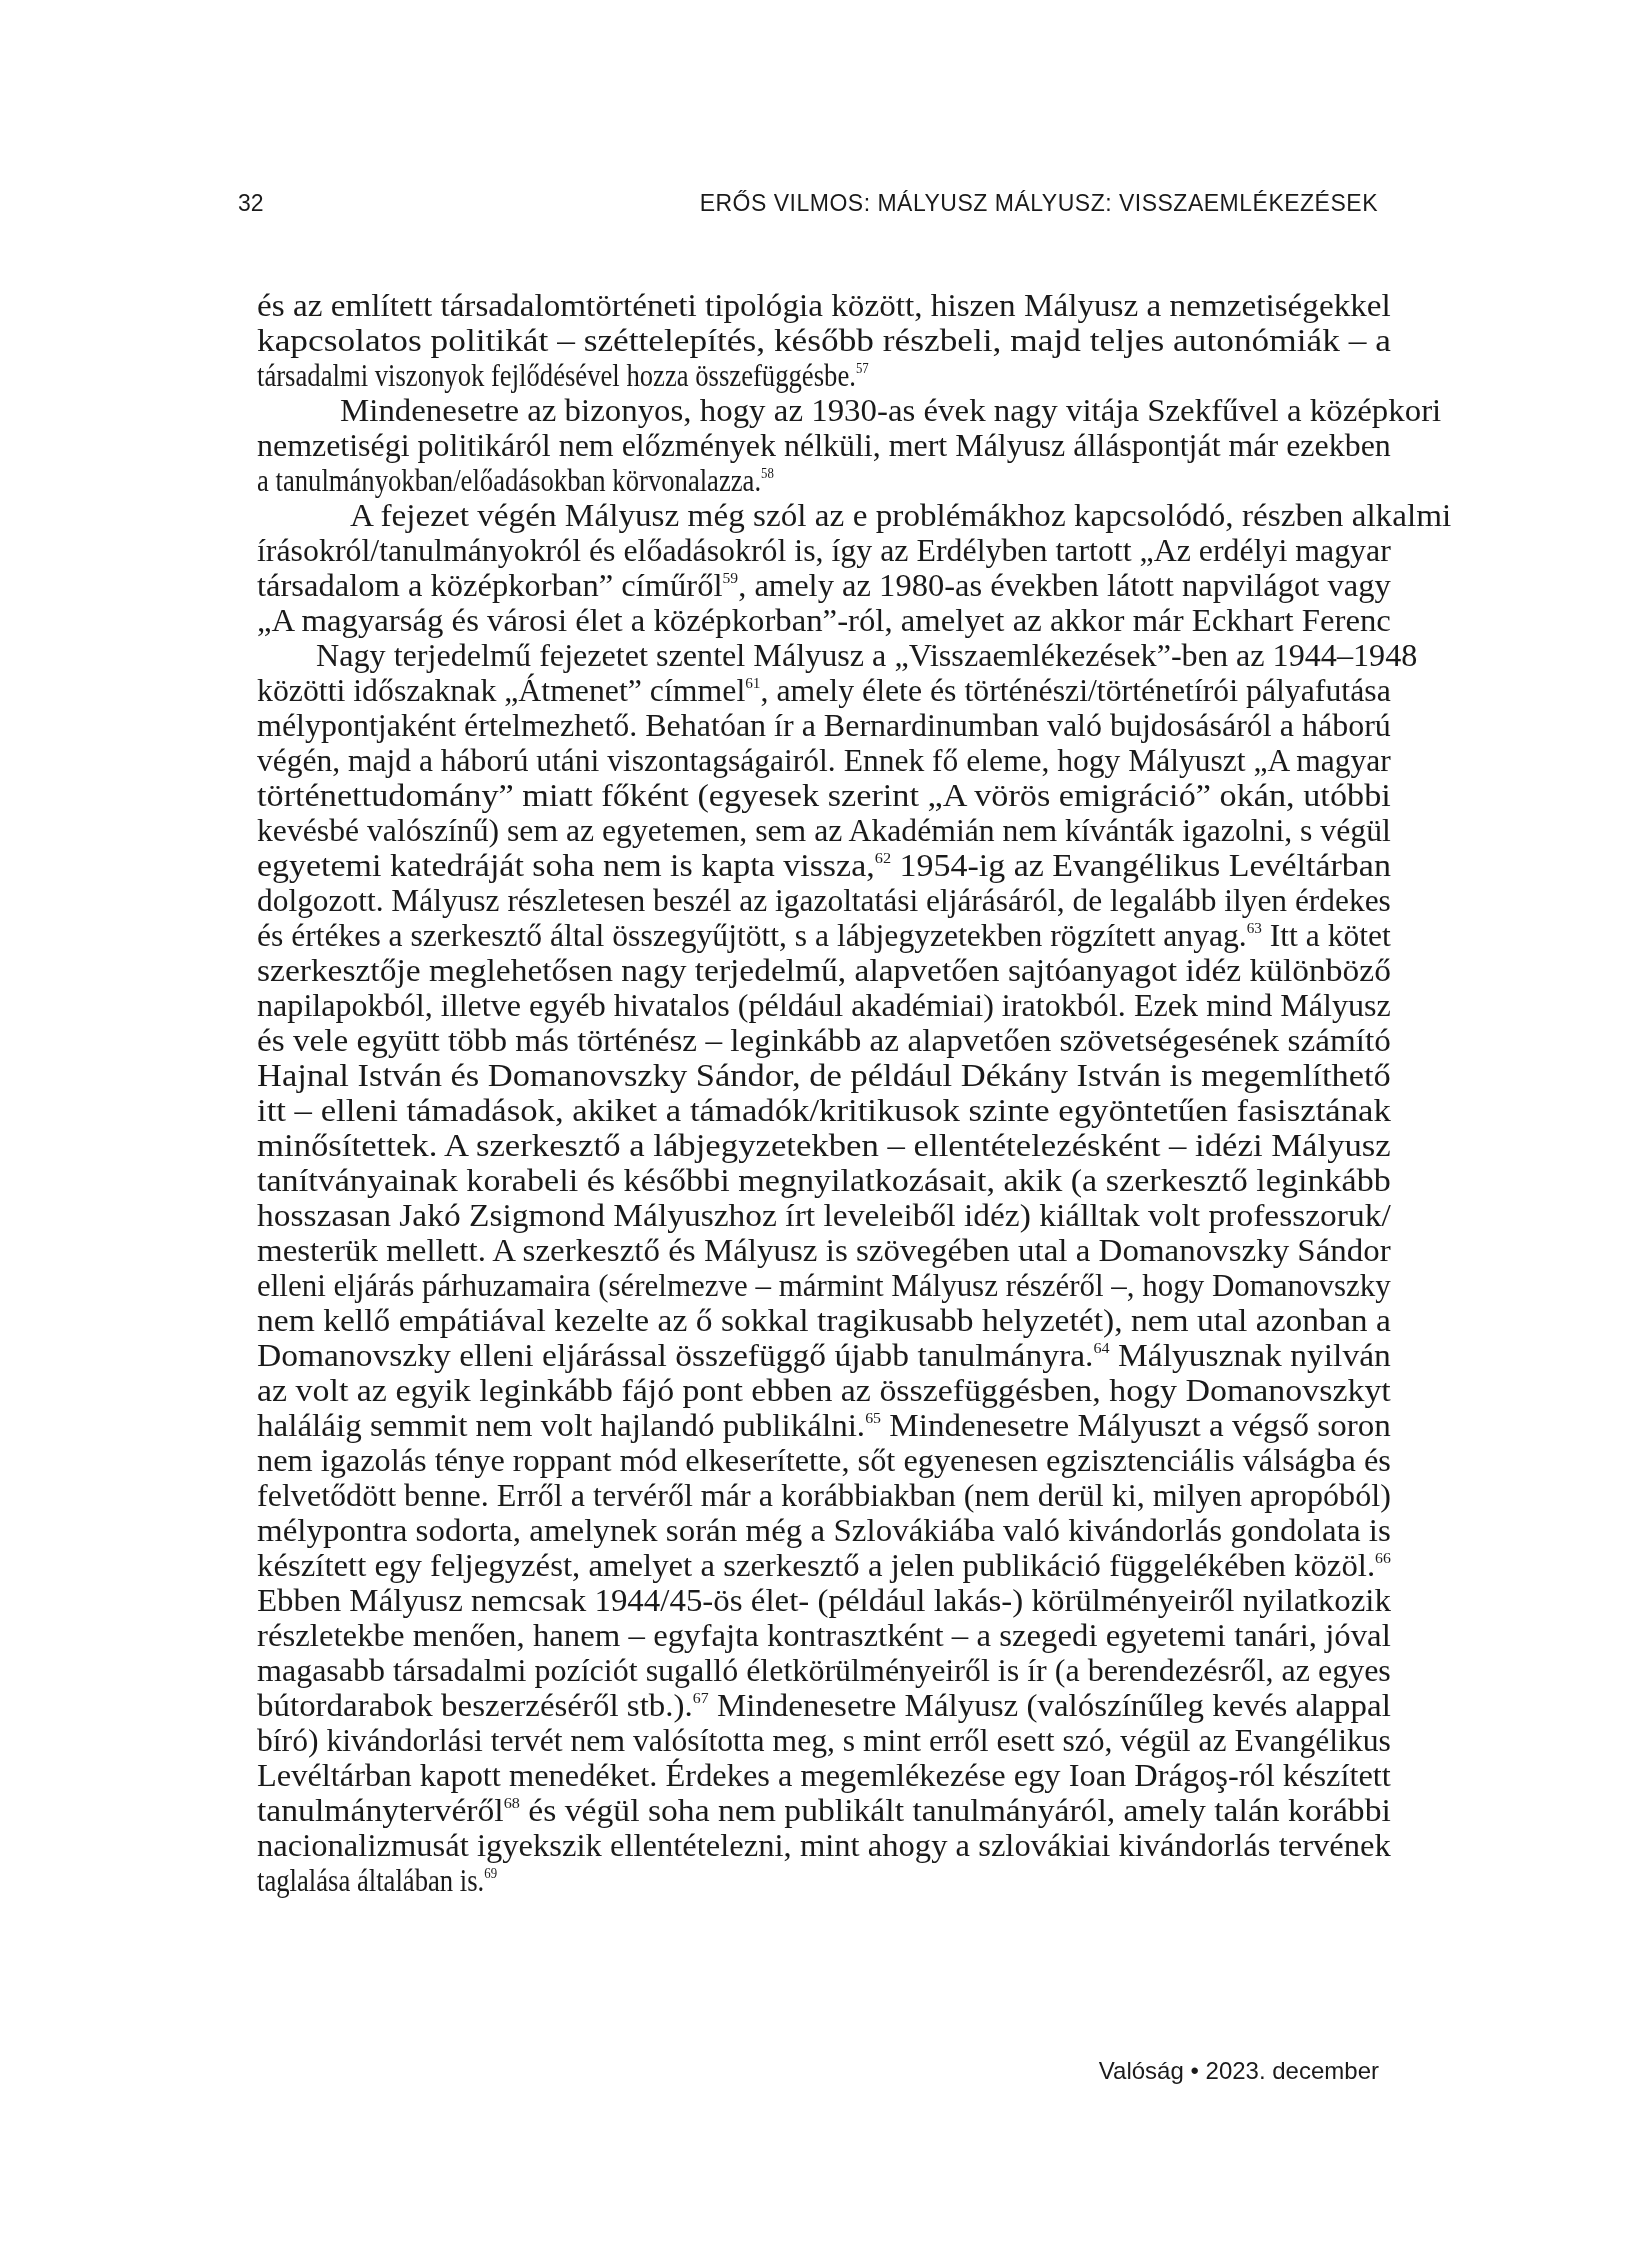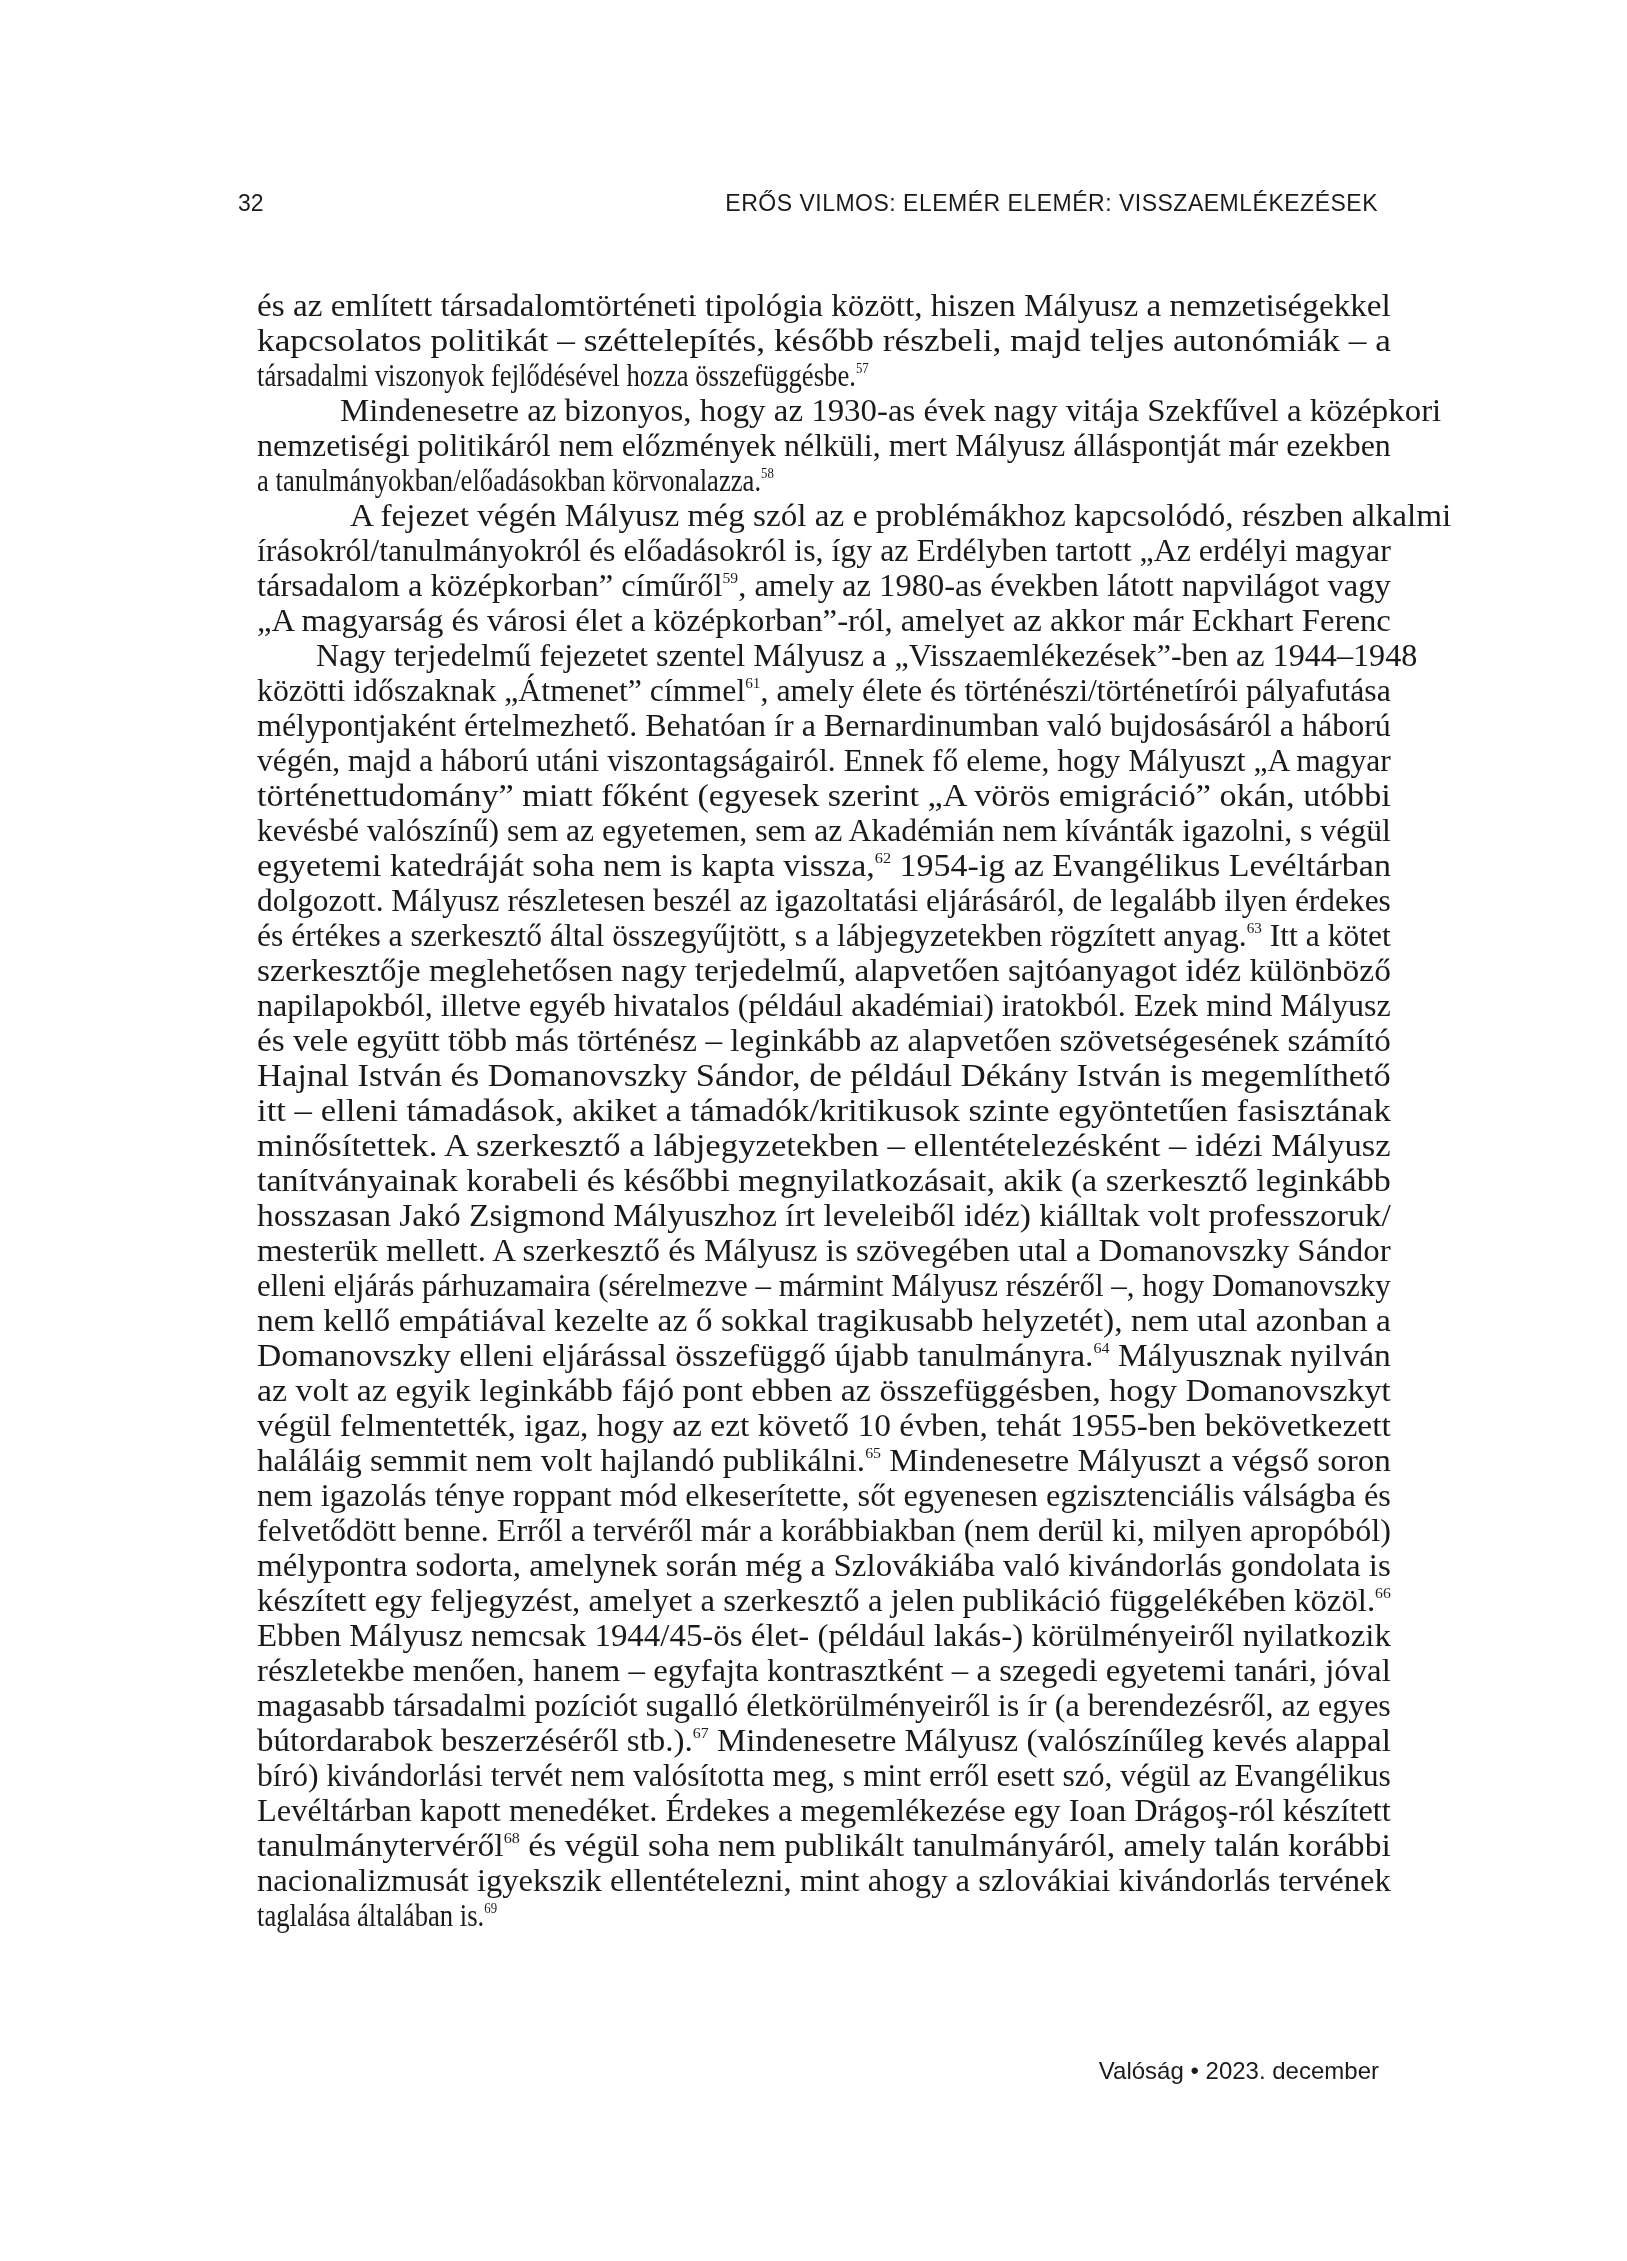--- a/index.html
+++ b/index.html
@@ -28,21 +28,21 @@
     position: absolute; right: 249px; top: 2057px;
     font-family: "Liberation Sans", sans-serif; font-size: 24px; line-height: 27.6px; white-space: nowrap; text-align: right;
   }
 </style>
 </head>
 <body>
 
 <div class="page">
   <div class="running-head">
     <span class="page-number">32</span>
-    <span class="running-title">ERŐS VILMOS: ELEMÉR ELEMÉR: VISSZAEMLÉKEZÉSEK</span>
+    <span class="running-title">ERŐS VILMOS: MÁLYUSZ MÁLYUSZ: VISSZAEMLÉKEZÉSEK</span>
   </div>
 
   <div class="body-text" id="body-text">
       <div>
         <div class="line"><span class="line-inner" style="transform: scaleX(1.0708);"><span>és az említett társadalomtörténeti tipológia között, hiszen Mályusz a nemzetiségekkel</span></span></div>
         <div class="line"><span class="line-inner" style="transform: scaleX(1.1393);"><span>kapcsolatos politikát – széttelepítés, később részbeli, majd teljes autonómiák – a</span></span></div>
         <div class="line"><span class="line-inner" style="transform: scaleX(0.86);"><span>társadalmi viszonyok fejlődésével hozza összefüggésbe.</span><span class="fn">57</span></span></div>
       </div>
       <div>
         <div class="line indent"><span class="line-inner" style="transform: scaleX(1.0608);"><span>Mindenesetre az bizonyos, hogy az 1930-as évek nagy vitája Szekfűvel a középkori</span></span></div>
@@ -71,21 +71,20 @@
         <div class="line"><span class="line-inner" style="transform: scaleX(1.1128);"><span>Hajnal István és Domanovszky Sándor, de például Dékány István is megemlíthető</span></span></div>
         <div class="line"><span class="line-inner" style="transform: scaleX(1.12);"><span>itt – elleni támadások, akiket a támadók/kritikusok szinte egyöntetűen fasisztának</span></span></div>
         <div class="line"><span class="line-inner" style="transform: scaleX(1.12);"><span>minősítettek. A szerkesztő a lábjegyzetekben – ellentételezésként – idézi Mályusz</span></span></div>
         <div class="line"><span class="line-inner" style="transform: scaleX(1.1004);"><span>tanítványainak korabeli és későbbi megnyilatkozásait, akik (a szerkesztő leginkább</span></span></div>
         <div class="line"><span class="line-inner" style="transform: scaleX(1.0804);"><span>hosszasan Jakó Zsigmond Mályuszhoz írt leveleiből idéz) kiálltak volt professzoruk/</span></span></div>
         <div class="line"><span class="line-inner" style="transform: scaleX(1.0638);"><span>mesterük mellett. A szerkesztő és Mályusz is szövegében utal a Domanovszky Sándor</span></span></div>
         <div class="line"><span class="line-inner" style="transform: scaleX(0.9986);"><span>elleni eljárás párhuzamaira (sérelmezve – mármint Mályusz részéről –, hogy Domanovszky</span></span></div>
         <div class="line"><span class="line-inner" style="transform: scaleX(1.0824);"><span>nem kellő empátiával kezelte az ő sokkal tragikusabb helyzetét), nem utal azonban a</span></span></div>
         <div class="line"><span class="line-inner" style="transform: scaleX(1.082);"><span>Domanovszky elleni eljárással összefüggő újabb tanulmányra.</span><span class="fn">64</span><span> Mályusznak nyilván</span></span></div>
         <div class="line"><span class="line-inner" style="transform: scaleX(1.0939);"><span>az volt az egyik leginkább fájó pont ebben az összefüggésben, hogy Domanovszkyt</span></span></div>
-        <div class="line"><span class="line-inner" style="transform: scaleX(1.0815);"><span>végül felmentették, igaz, hogy az ezt követő 10 évben, tehát 1955-ben bekövetkezett</span></span></div>
         <div class="line"><span class="line-inner" style="transform: scaleX(1.067);"><span>haláláig semmit nem volt hajlandó publikálni.</span><span class="fn">65</span><span> Mindenesetre Mályuszt a végső soron</span></span></div>
         <div class="line"><span class="line-inner" style="transform: scaleX(1.0429);"><span>nem igazolás ténye roppant mód elkeserítette, sőt egyenesen egzisztenciális válságba és</span></span></div>
         <div class="line"><span class="line-inner" style="transform: scaleX(1.0355);"><span>felvetődött benne. Erről a tervéről már a korábbiakban (nem derül ki, milyen apropóból)</span></span></div>
         <div class="line"><span class="line-inner" style="transform: scaleX(1.0647);"><span>mélypontra sodorta, amelynek során még a Szlovákiába való kivándorlás gondolata is</span></span></div>
         <div class="line"><span class="line-inner" style="transform: scaleX(1.0578);"><span>készített egy feljegyzést, amelyet a szerkesztő a jelen publikáció függelékében közöl.</span><span class="fn">66</span></span></div>
         <div class="line"><span class="line-inner" style="transform: scaleX(1.0622);"><span>Ebben Mályusz nemcsak 1944/45-ös élet- (például lakás-) körülményeiről nyilatkozik</span></span></div>
         <div class="line"><span class="line-inner" style="transform: scaleX(1.058);"><span>részletekbe menően, hanem – egyfajta kontrasztként – a szegedi egyetemi tanári, jóval</span></span></div>
         <div class="line"><span class="line-inner" style="transform: scaleX(1.0331);"><span>magasabb társadalmi pozíciót sugalló életkörülményeiről is ír (a berendezésről, az egyes</span></span></div>
         <div class="line"><span class="line-inner" style="transform: scaleX(1.0637);"><span>bútordarabok beszerzéséről stb.).</span><span class="fn">67</span><span> Mindenesetre Mályusz (valószínűleg kevés alappal</span></span></div>
         <div class="line"><span class="line-inner" style="transform: scaleX(1.0202);"><span>bíró) kivándorlási tervét nem valósította meg, s mint erről esett szó, végül az Evangélikus</span></span></div>

